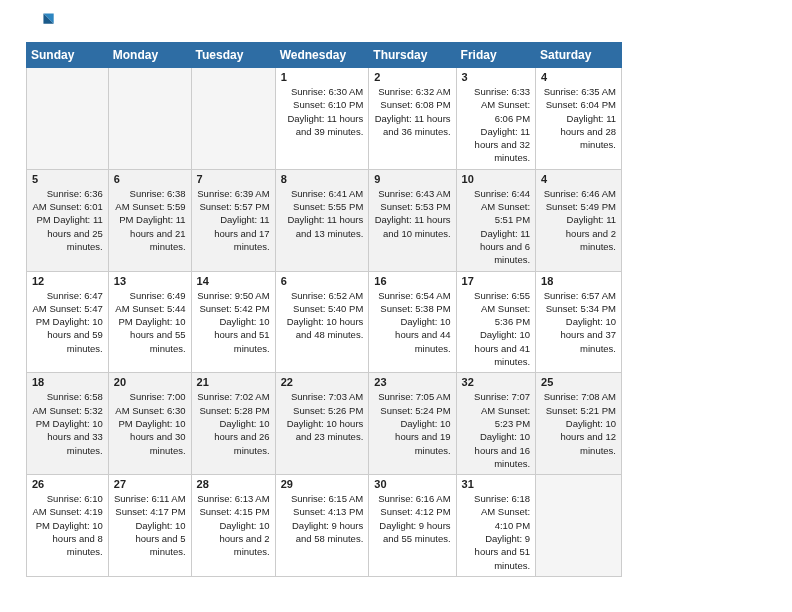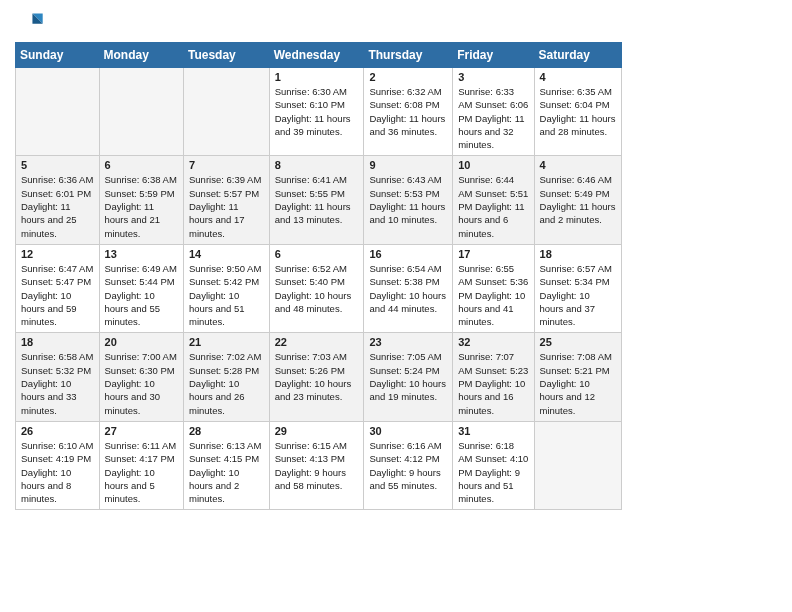--- a/index.html
+++ b/index.html
@@ -6,21 +6,21 @@
     body {
       font-family: Arial, Helvetica, sans-serif;
       background: #fff;
       width: 792px;
       min-height: 612px;
       padding: 0;
     }
     .page {
       width: 637px;
       background: #fff;
-      padding: 10px 15px 10px 15px;
+      padding: 10px 15px 10px 26px;
     }
     .header {
       display: flex;
       justify-content: space-between;
       align-items: flex-start;
       margin-bottom: 8px;
     }
     .logo {
       display: flex;
       align-items: center;
@@ -88,20 +88,21 @@
     .day-num {
       font-size: 11px;
       font-weight: bold;
       display: block;
       margin-bottom: 2px;
     }
     .day-info {
       font-size: 9.5px;
       line-height: 1.4;
       color: #222;
+      text-align: right;
     }
   </style>
 </head>
 <body>
 
 <div class="page">
   <div class="header">
     <div class="logo">
       <svg class="logo-icon" viewBox="0 0 32 28" xmlns="http://www.w3.org/2000/svg">
         <rect x="0" y="0" width="32" height="28" rx="3" fill="white"></rect>

